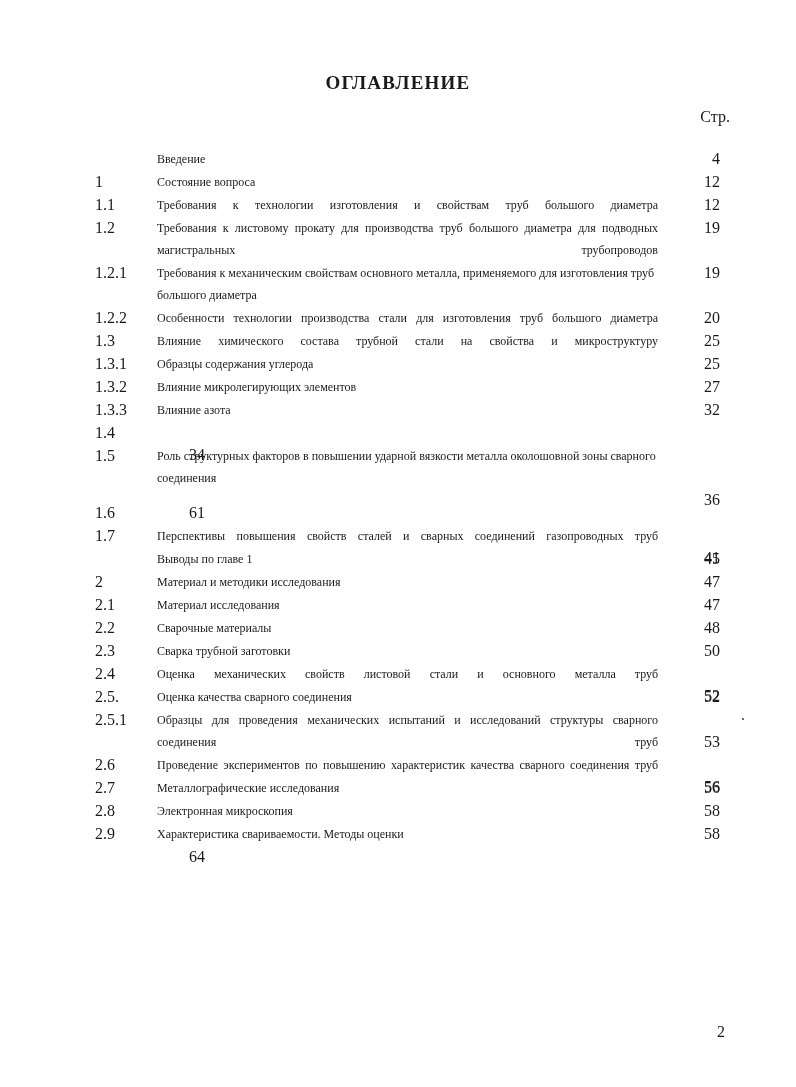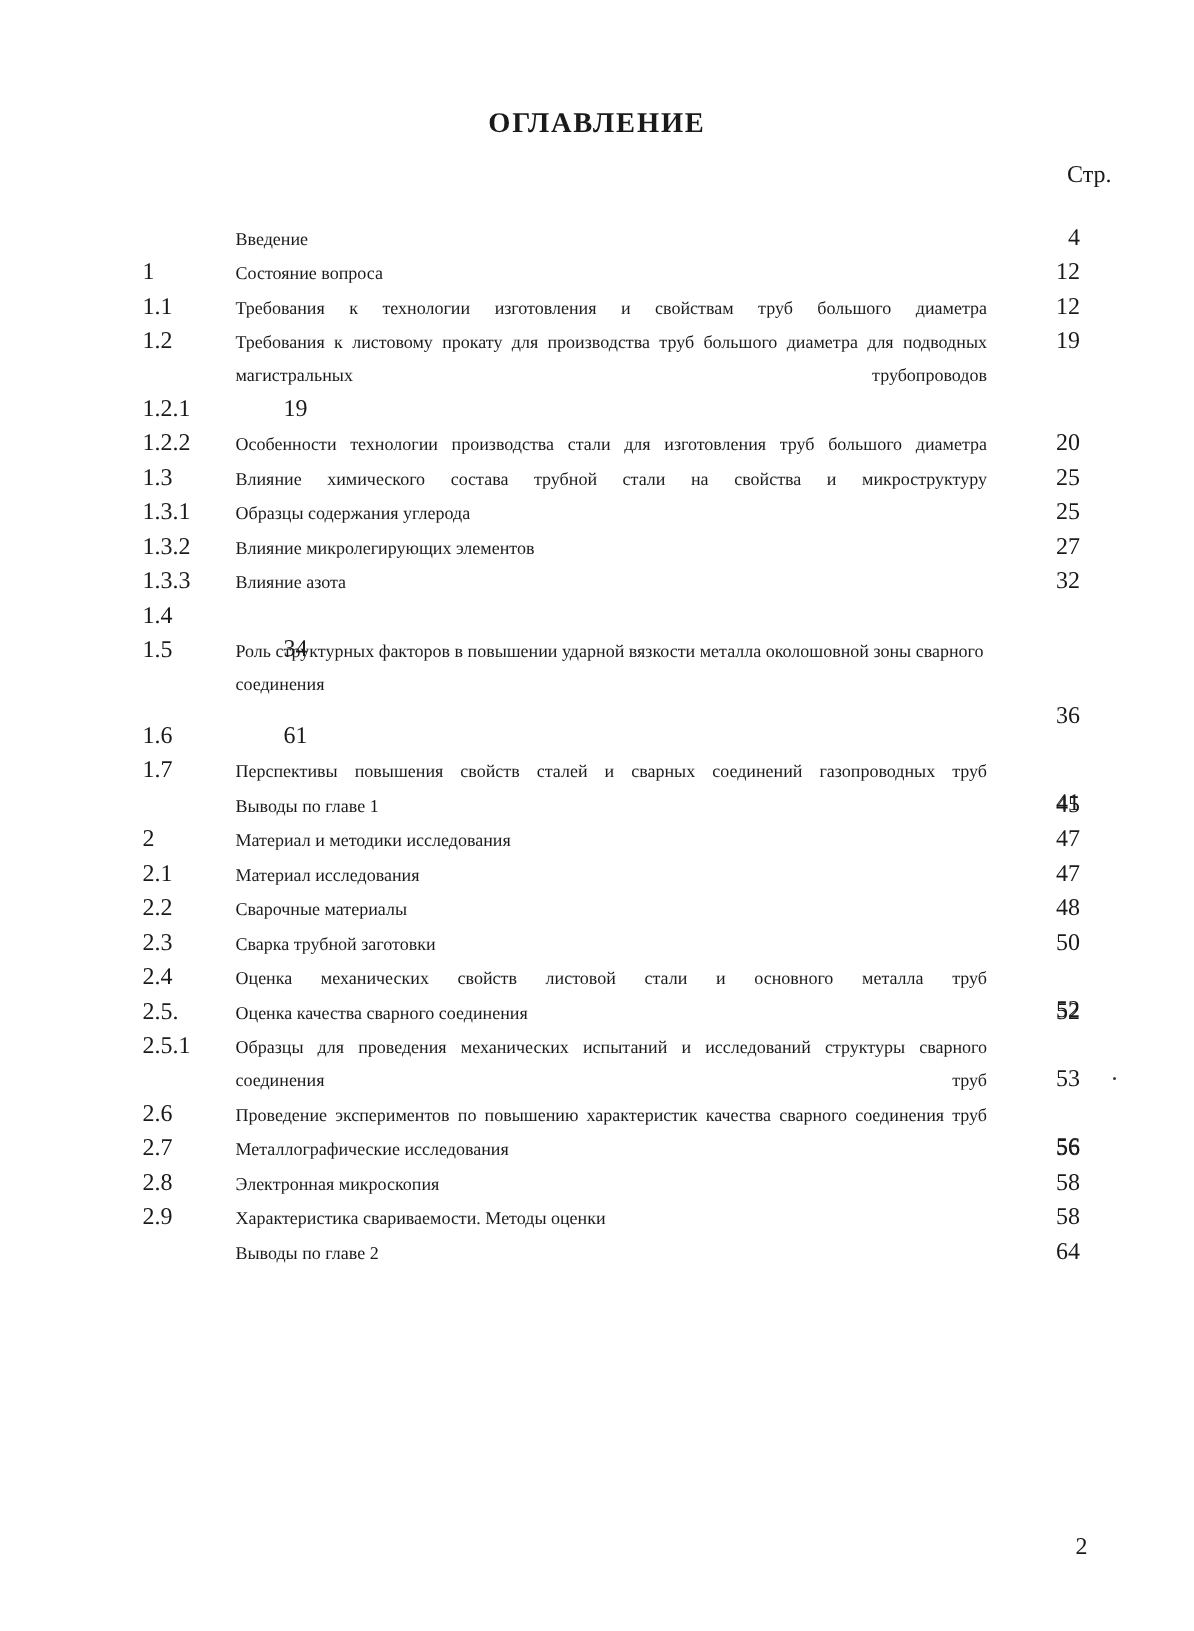--- a/index.html
+++ b/index.html
@@ -26,21 +26,21 @@
     left: 0;
     right: 0;
     text-align: center;
     font-size: 19px;
     font-weight: bold;
     letter-spacing: 1.2px;
   }
   .page-col-header {
     position: absolute;
     top: 108px;
-    left: 16px;
+    left: 5px;
     width: 725px;
     text-align: right;
     font-size: 16px;
   }
   .toc {
     position: absolute;
     top: 148px;
     left: 95px;
     width: 625px;
   }
@@ -128,20 +128,21 @@
         <div class="title just">Требования к технологии изготовления и свойствам труб большого диаметра</div>
         <div class="pg">12</div>
       </div>
       <div class="toc-row">
         <div class="num">1.2</div>
         <div class="title just">Требования к листовому прокату для производства труб большого диаметра для подводных магистральных трубопроводов</div>
         <div class="pg">19</div>
       </div>
       <div class="toc-row">
         <div class="num">1.2.1</div>
+        <div class="title">Требования к механическим свойствам основного металла, применяемого для изготовления труб большого диаметра</div>
         <div class="pg">19</div>
       </div>
       <div class="toc-row">
         <div class="num">1.2.2</div>
         <div class="title just">Особенности технологии производства стали для изготовления труб большого диаметра</div>
         <div class="pg">20</div>
       </div>
       <div class="toc-row">
         <div class="num">1.3</div>
         <div class="title just">Влияние химического состава трубной стали на свойства и микроструктуру</div>
@@ -236,21 +237,20 @@
         <div class="title">Электронная микроскопия</div>
         <div class="pg">58</div>
       </div>
       <div class="toc-row">
         <div class="num">2.9</div>
         <div class="title">Характеристика свариваемости. Методы оценки</div>
         <div class="pg">58</div>
       </div>
       <div class="toc-row">
         <div class="num"></div>
-        <div class="title">Выводы  по главе 2</div>
         <div class="pg">64</div>
       </div>
     </div>
 
   <div class="dot"></div>
 
   <div class="folio">2</div>
 
 </div>
 

